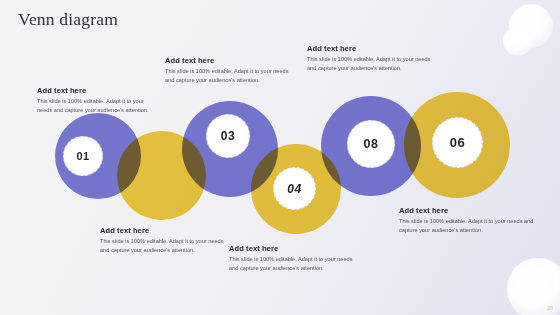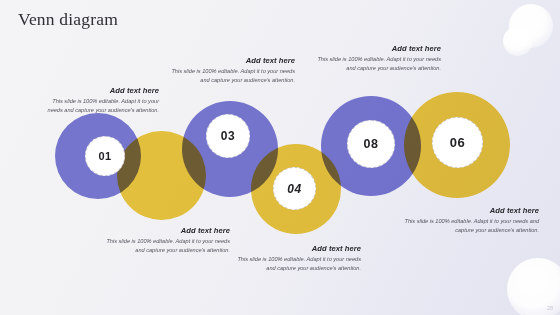--- a/index.html
+++ b/index.html
@@ -63,22 +63,21 @@
     justify-content: center;
     font-family: "Liberation Sans", sans-serif;
     font-weight: bold;
     color: #232327;
     letter-spacing: 0.5px;
   }
 
   
   .textblock {
     position: absolute;
-    text-align: right;
-    font-style: italic;
+    text-align: left;
   }
   .tb-head {
     font-size: 7.6px;
     font-weight: bold;
     color: #27272c;
     margin: 0 0 2px 0;
     letter-spacing: 0.05px;
   }
   .tb-body {
     font-size: 5.6px;
@@ -111,21 +110,21 @@
   <div class="ring yellow blend" style="left:117px; top:131px; width:89px; height:89px;"></div>
 
   <div class="ring purple blend" style="left:182px; top:101px; width:96px; height:96px;"></div>
 
   <div class="ring yellow blend" style="left:251px; top:144px; width:90px; height:90px;"></div>
 
   <div class="ring purple blend" style="left:321px; top:96px; width:100px; height:100px;"></div>
 
   <div class="ring yellow blend" style="left:404px; top:92px; width:106px; height:106px;"></div>
 
-  <div class="core" style="left:85px; top:136px; width:40px; height:40px; font-size:11px;">
+  <div class="core" style="left:63px; top:136px; width:40px; height:40px; font-size:11px;">
     <span>01</span>
   </div>
 
 
   <div class="core" style="left:206px; top:114px; width:44px; height:44px; font-size:12px;">
     <span>03</span>
   </div>
 
   <div class="core" style="left:273px; top:167px; width:43px; height:43px; font-size:12px;font-style:italic;">
     <span>04</span>

